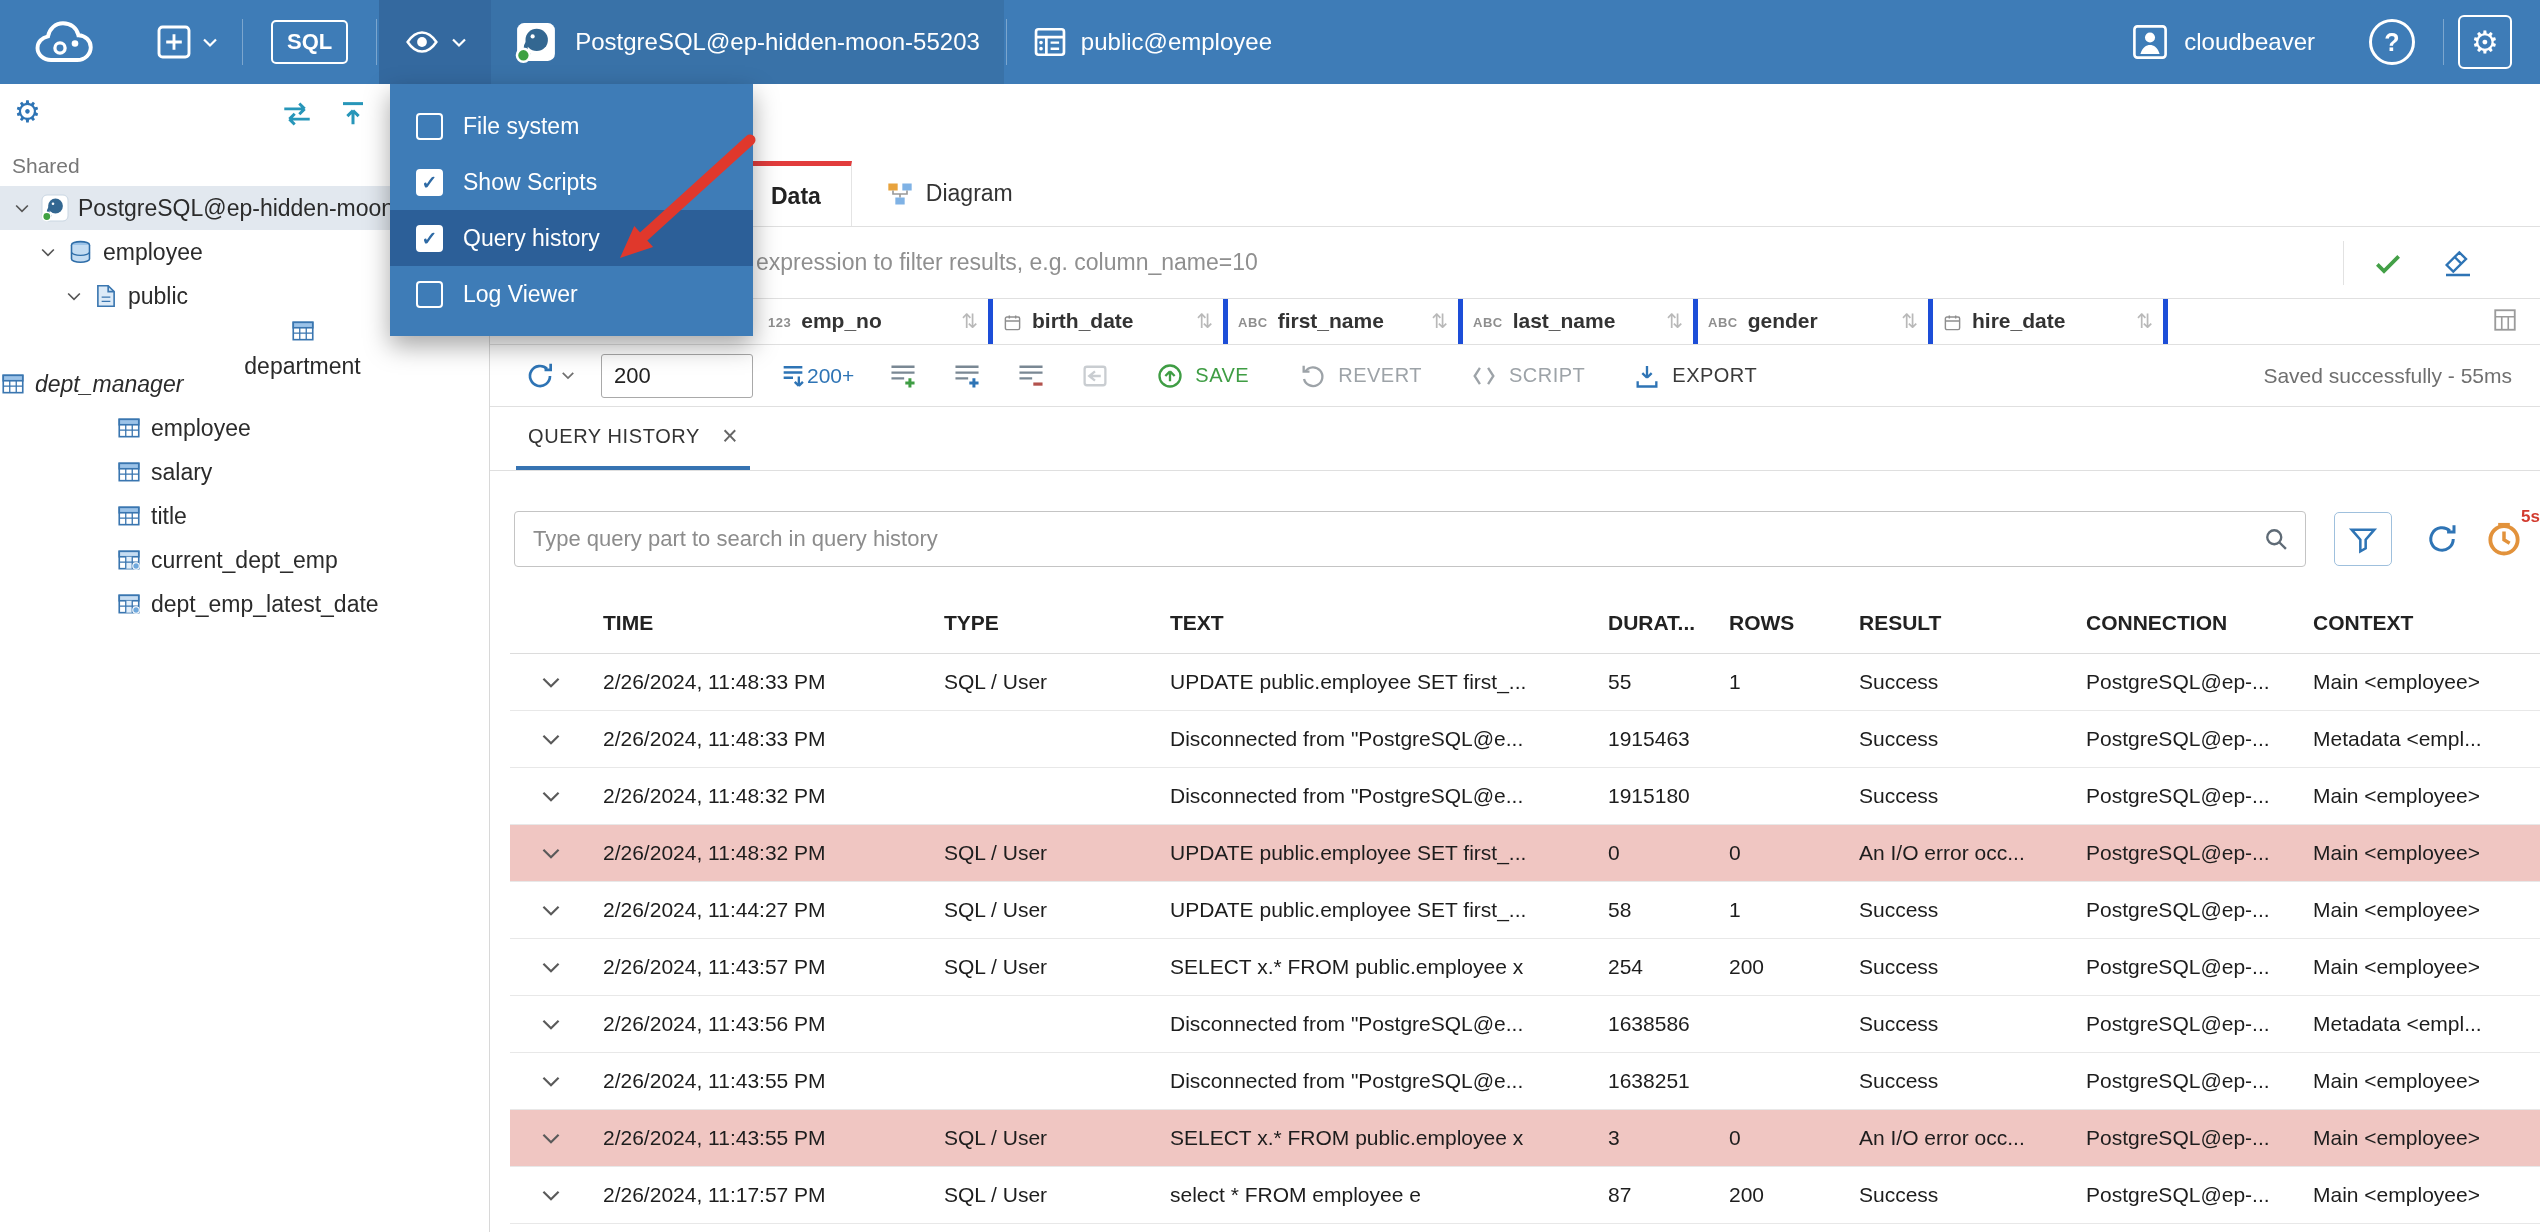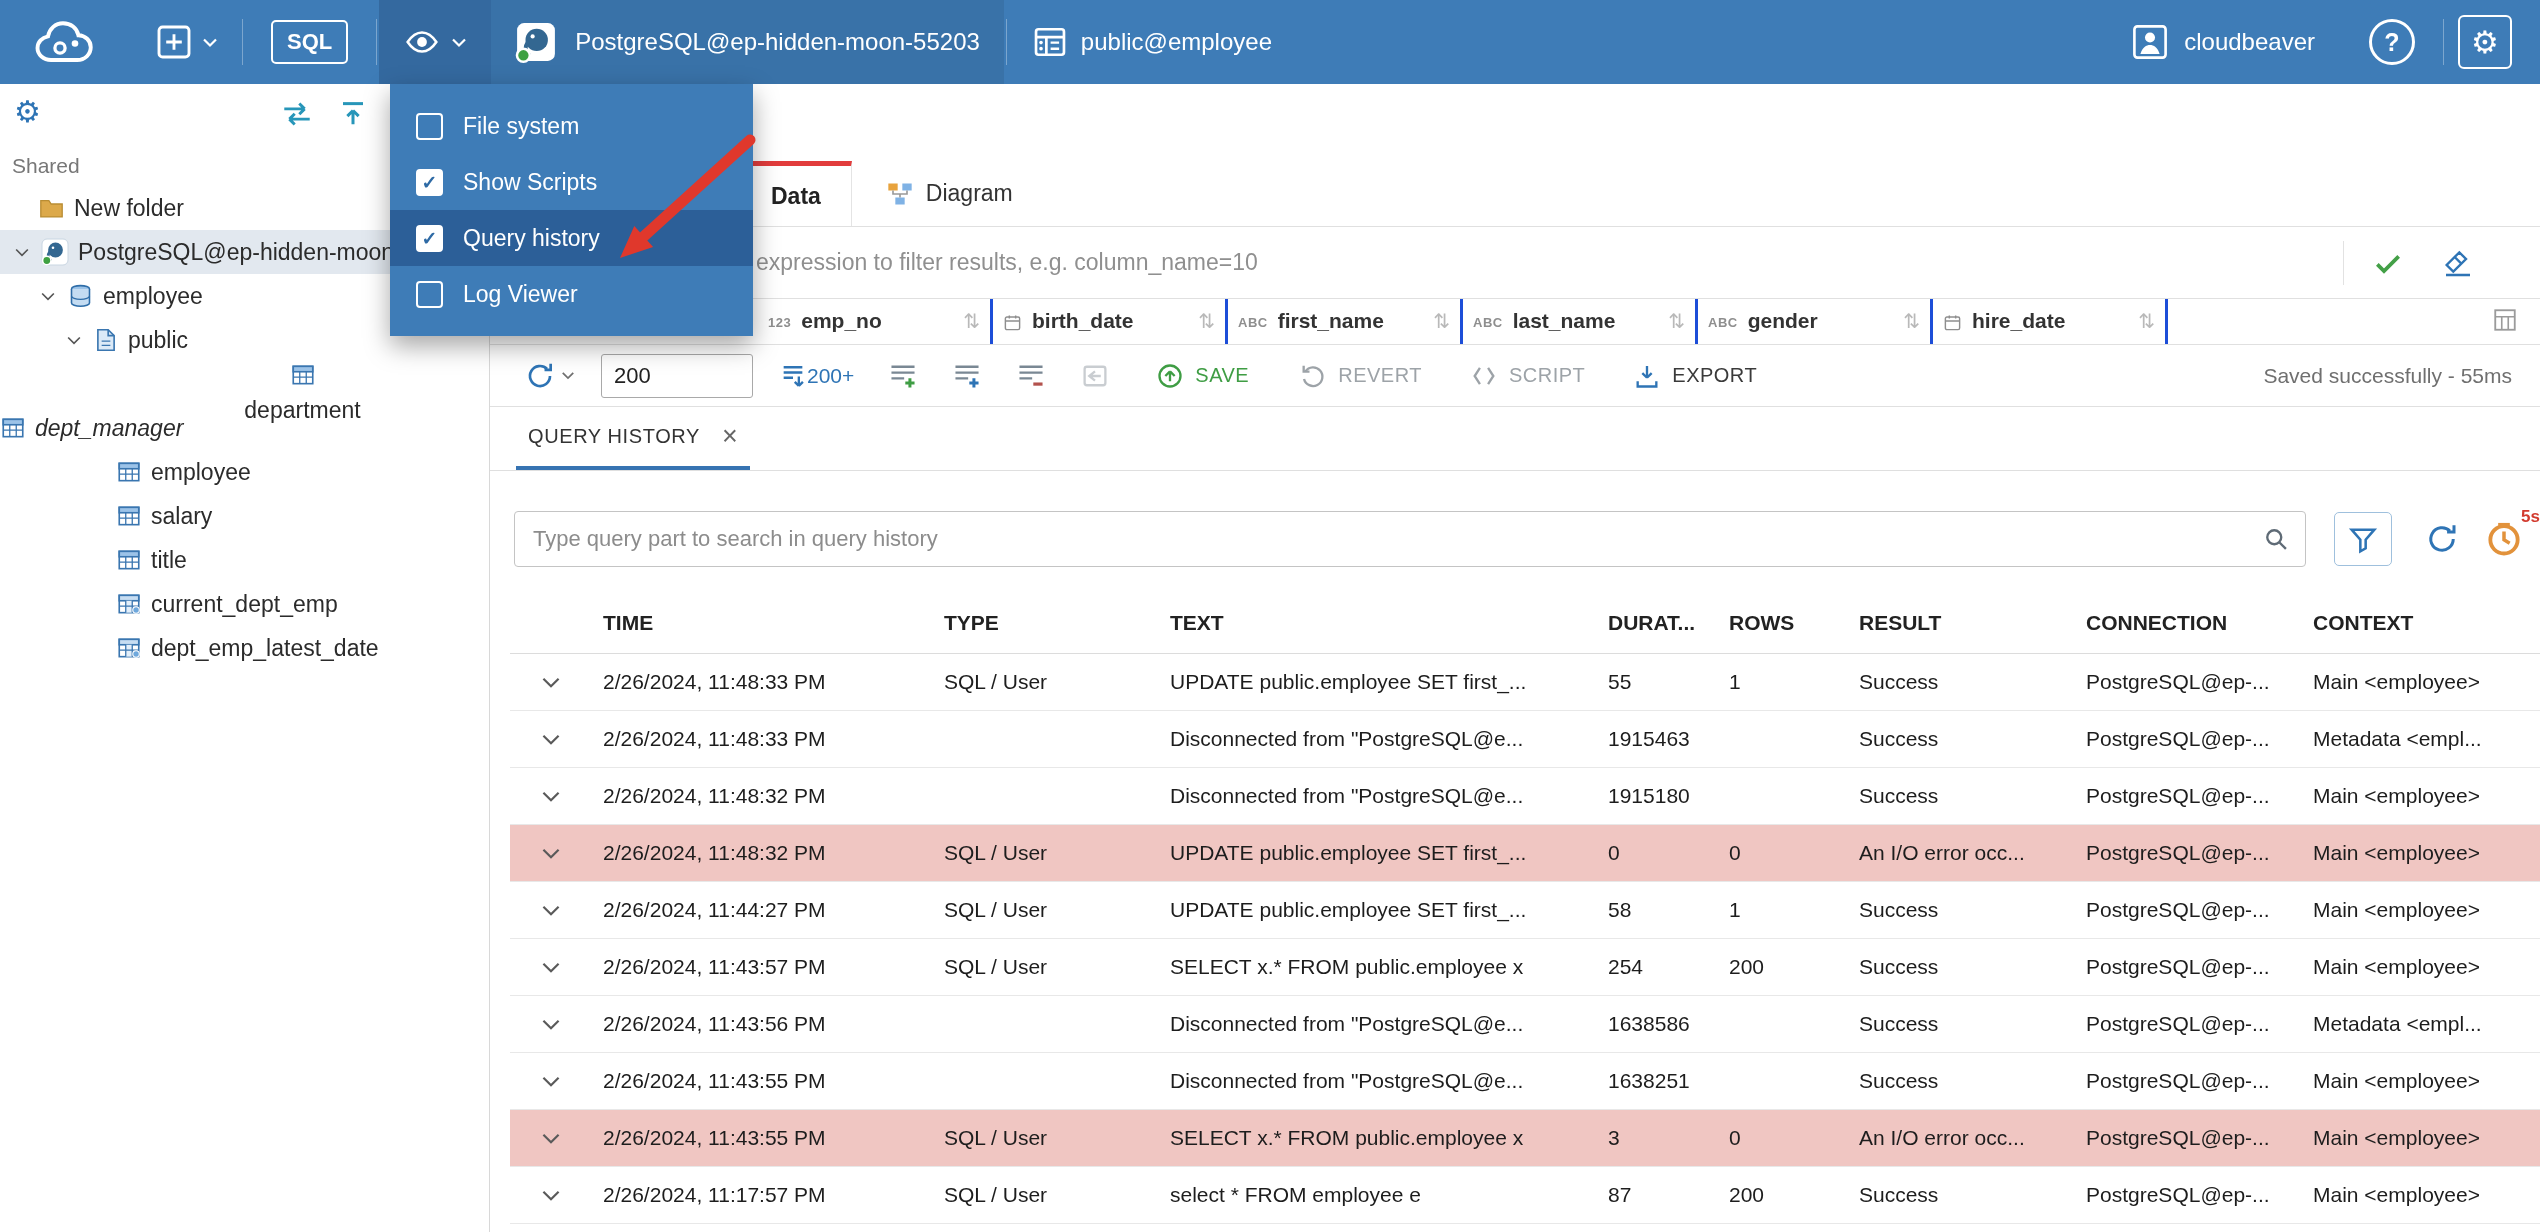--- a/index.html
+++ b/index.html
@@ -69,21 +69,21 @@
   .tab-diagram{margin-left:34px;display:flex;align-items:center;gap:12px;font-size:23px;color:#333;cursor:pointer}
   .filter-row{height:72px;border-bottom:1px solid #E0E0E0;display:flex;align-items:center}
   .filter-input{flex:1;height:100%;border:none;outline:none;font-size:23px;padding-left:266px;color:#333;font-family:inherit}
   .filter-input::placeholder{color:#8F8F8F}
   .filter-actions{display:flex;align-items:center;gap:38px;padding:0 66px 0 28px;border-left:1px solid #E2E2E2;height:44px}
   .filter-actions span{display:flex;cursor:pointer}
 
   .grid-strip{height:46px;overflow:hidden;border-bottom:1px solid #E0E0E0;padding-left:268px;
     white-space:nowrap;position:relative;background:#fff}
   .gh-cell{display:inline-flex;align-items:flex-start;gap:10px;width:235px;height:70px;padding:10px 10px 0 10px;
-    border-right:3px solid #1d4ed8;vertical-align:top;cursor:pointer}
+    border-right:5px solid #1d4ed8;vertical-align:top;cursor:pointer}
   .gh-type{font-size:13px;color:#8E8E8E;font-weight:bold;letter-spacing:.5px;margin-top:6px}
   .gh-name{font-size:21px;font-weight:bold;color:#333}
   .gh-sort{margin-left:auto;color:#B9B9B9;font-size:20px}
   .gh-right-icon{position:absolute;right:22px;top:8px;display:flex;cursor:pointer}
 
   .toolbar{height:62px;border-bottom:1px solid #E0E0E0;display:flex;align-items:center;padding-left:34px;font-size:21px}
   .tb-refresh{display:flex;align-items:center;gap:5px;cursor:pointer}
   .rows-input{width:152px;height:44px;border:1.5px solid #A9A9A9;border-radius:3px;margin-left:26px;
     font-size:22px;padding:0 12px;color:#222;font-family:inherit}
   .fetch-btn{display:flex;align-items:center;margin-left:26px;color:var(--accent-blue,#2E74B5);
@@ -235,28 +235,20 @@
       </span>
       <span class="sb-collapse">
         <svg width="30" height="30" viewBox="0 0 24 24">
             <path d="M4 4.5h16" stroke="#2796B9" stroke-width="2.4"></path>
             <path d="M12 21V10M12 10l-4.5 4.5M12 10l4.5 4.5" stroke="#2796B9" stroke-width="2.4" fill="none"></path>
           </svg>
       </span>
     </div>
     <div class="sb-section">Shared</div>
     <div class="tree">
-        <div class="tree-row" style="padding-left: 38px;">
-          <span class="tree-icon">
-            <svg width="27" height="27" viewBox="0 0 24 24">
-              <path d="M2.5 5h7.2l2 3h9.8v11.5H2.5z" fill="#DCA94A" stroke="#B98D33" stroke-width="1.2"></path>
-            </svg>
-          </span>
-          <span>New folder</span>
-        </div>
         <div class="tree-row selected" style="padding-left: 12px;">
           <span class="tree-chev">
             <svg width="20" height="20" viewBox="0 0 24 24">
               <path d="M5 9l7 7 7-7" fill="none" stroke="#555" stroke-width="2"></path>
             </svg>
           </span>
           <span class="tree-icon">
             <svg width="28" height="28" viewBox="0 0 28 28">
               <rect x="1" y="1" width="26" height="26" rx="5" fill="#fff" stroke="#C9D6E2"></rect>
               <circle cx="14.5" cy="12" r="7.4" fill="#336791"></circle>

